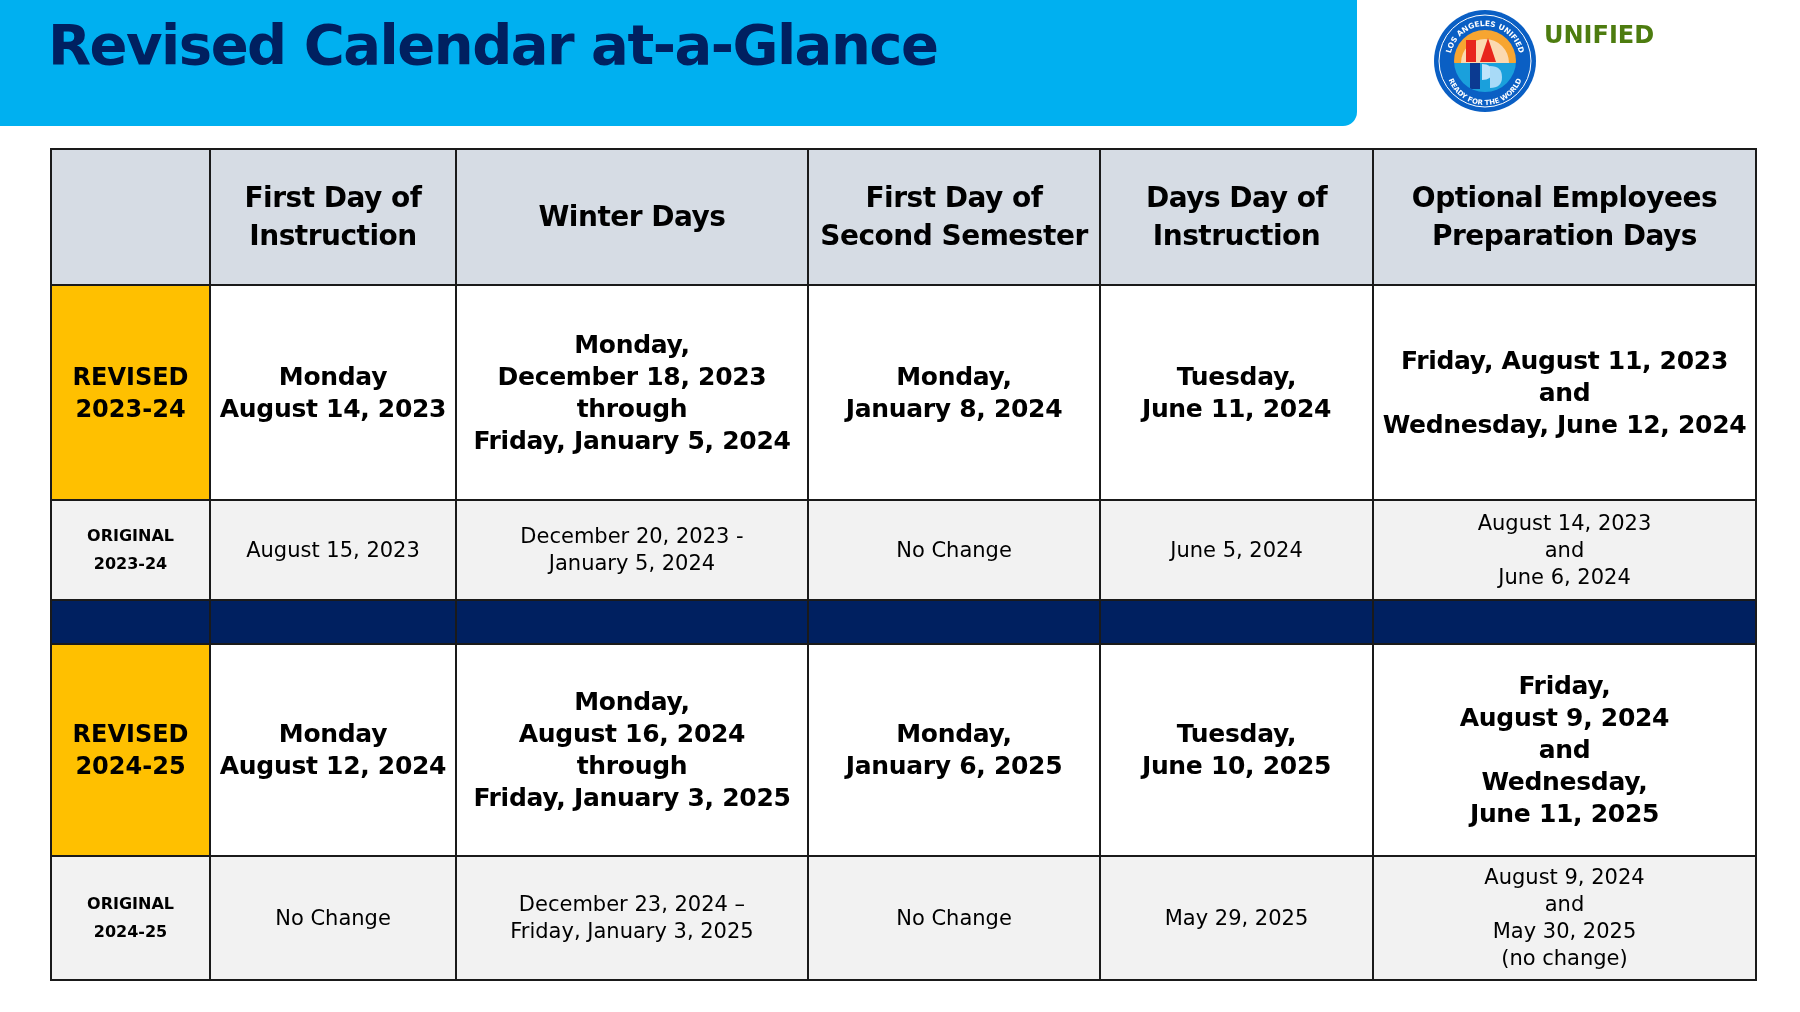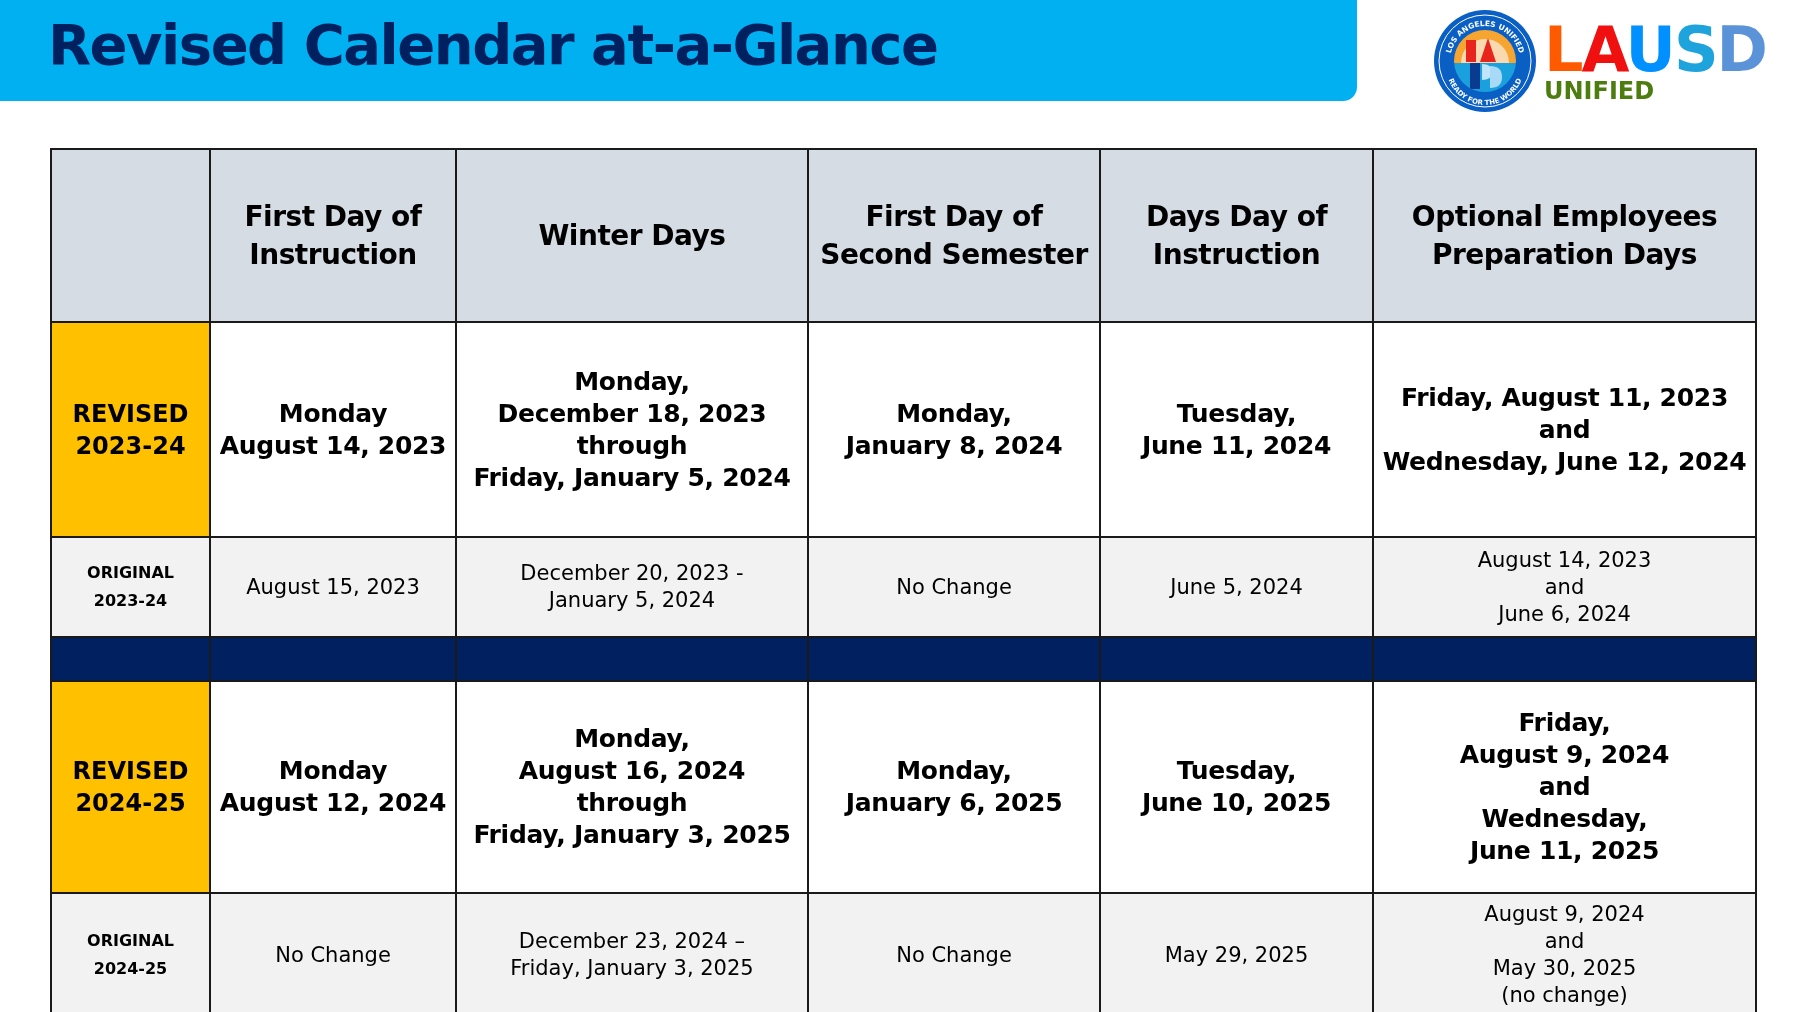--- a/index.html
+++ b/index.html
@@ -1,21 +1,21 @@
 <!DOCTYPE html>
 <html><head>
 <meta charset="utf-8">
 <style>
   html, body { margin: 0; padding: 0; }
   body {
     width: 1800px; height: 1012px; background: #ffffff; position: relative; overflow: hidden;
     font-family: "DejaVu Sans", "Liberation Sans", sans-serif; color: #000;
   }
   .banner {
-    position: absolute; left: 0; top: 0; width: 1357px; height: 101px;
+    position: absolute; left: 0; top: 0; width: 1357px; height: 126px;
     background: #00b0f0; border-bottom-right-radius: 14px;
   }
   .banner h1 {
     position: absolute; left: 48px; top: 12px; margin: 0;
     font-family: "DejaVu Sans", sans-serif; font-weight: bold; font-size: 56px;
     letter-spacing: -1.5px; color: #002060; white-space: nowrap;
   }
   .logo { position: absolute; left: 1432px; top: 8px; width: 360px; height: 106px; }
   .seal { position: absolute; left: 0; top: 0; width: 106px; height: 106px; }
   .wordmark { position: absolute; left: 112px; top: 14px; font-family: "DejaVu Sans", sans-serif; font-weight: bold; }
@@ -26,21 +26,21 @@
     position: absolute; left: 50px; top: 148px; border-collapse: collapse; table-layout: fixed;
     width: 1705px;
   }
   table.cal td, table.cal th {
     border: 2px solid #1a1a1a; text-align: center; vertical-align: middle; padding: 0 6px;
   }
   table.cal th {
     background: #d6dce4; font-weight: bold; font-size: 28px; line-height: 38px;
     font-family: "DejaVu Sans", sans-serif; letter-spacing: -0.5px;
   }
-  tr.hdr { height: 173px; }
+  tr.hdr { height: 136px; }
   tr.rev1 { height: 215px; }
   tr.orig1 { height: 100px; }
   tr.sep { height: 44px; }
   tr.rev2 { height: 212px; }
   tr.orig2 { height: 124px; }
   td.label-rev { background: #ffc000; font-weight: bold; font-size: 24px; line-height: 32px; margin-top: 11px; }
   td.label-orig { background: #f2f2f2; font-weight: bold; font-size: 16px; line-height: 28px; }
   td.rev { background: #ffffff; font-weight: bold; font-size: 25px; line-height: 32px; letter-spacing: -0.3px; }
   td.orig { background: #f2f2f2; font-size: 21px; line-height: 27px; }
   tr.sep td { background: #002060; border-color: #1a1a1a; }
@@ -75,21 +75,20 @@
       <path d="M58 58 q12 0 12 11 q0 11 -12 11 z" fill="#a8daf7"></path>
     </g>
     <text font-size="7.5" font-weight="bold" fill="#ffffff" font-family="DejaVu Sans, sans-serif">
       <textPath href="#arcTop" startOffset="50%" text-anchor="middle">LOS ANGELES UNIFIED</textPath>
     </text>
     <text font-size="7" font-weight="bold" fill="#ffffff" font-family="DejaVu Sans, sans-serif">
       <textPath href="#arcBot" startOffset="50%" text-anchor="middle">READY FOR THE WORLD</textPath>
     </text>
   </svg>
   <div class="wordmark">
-    <div class="letters" id="lausd-letters"><span style="color: rgb(255, 90, 0);">L</span><span style="color: rgb(240, 16, 16);">A</span><span style="color: rgb(0, 144, 255);">U</span><span style="color: rgb(31, 163, 220);">S</span><span style="color: rgb(91, 147, 216);">D</span></div>
     <div class="unified" style="color: #4d7c0f;">UNIFIED</div>
   </div>
 </div>
 
 <table class="cal">
   <colgroup>
     <col style="width:159px">
       <col style="width:246px">
       <col style="width:352px">
     <col style="width:292px">

